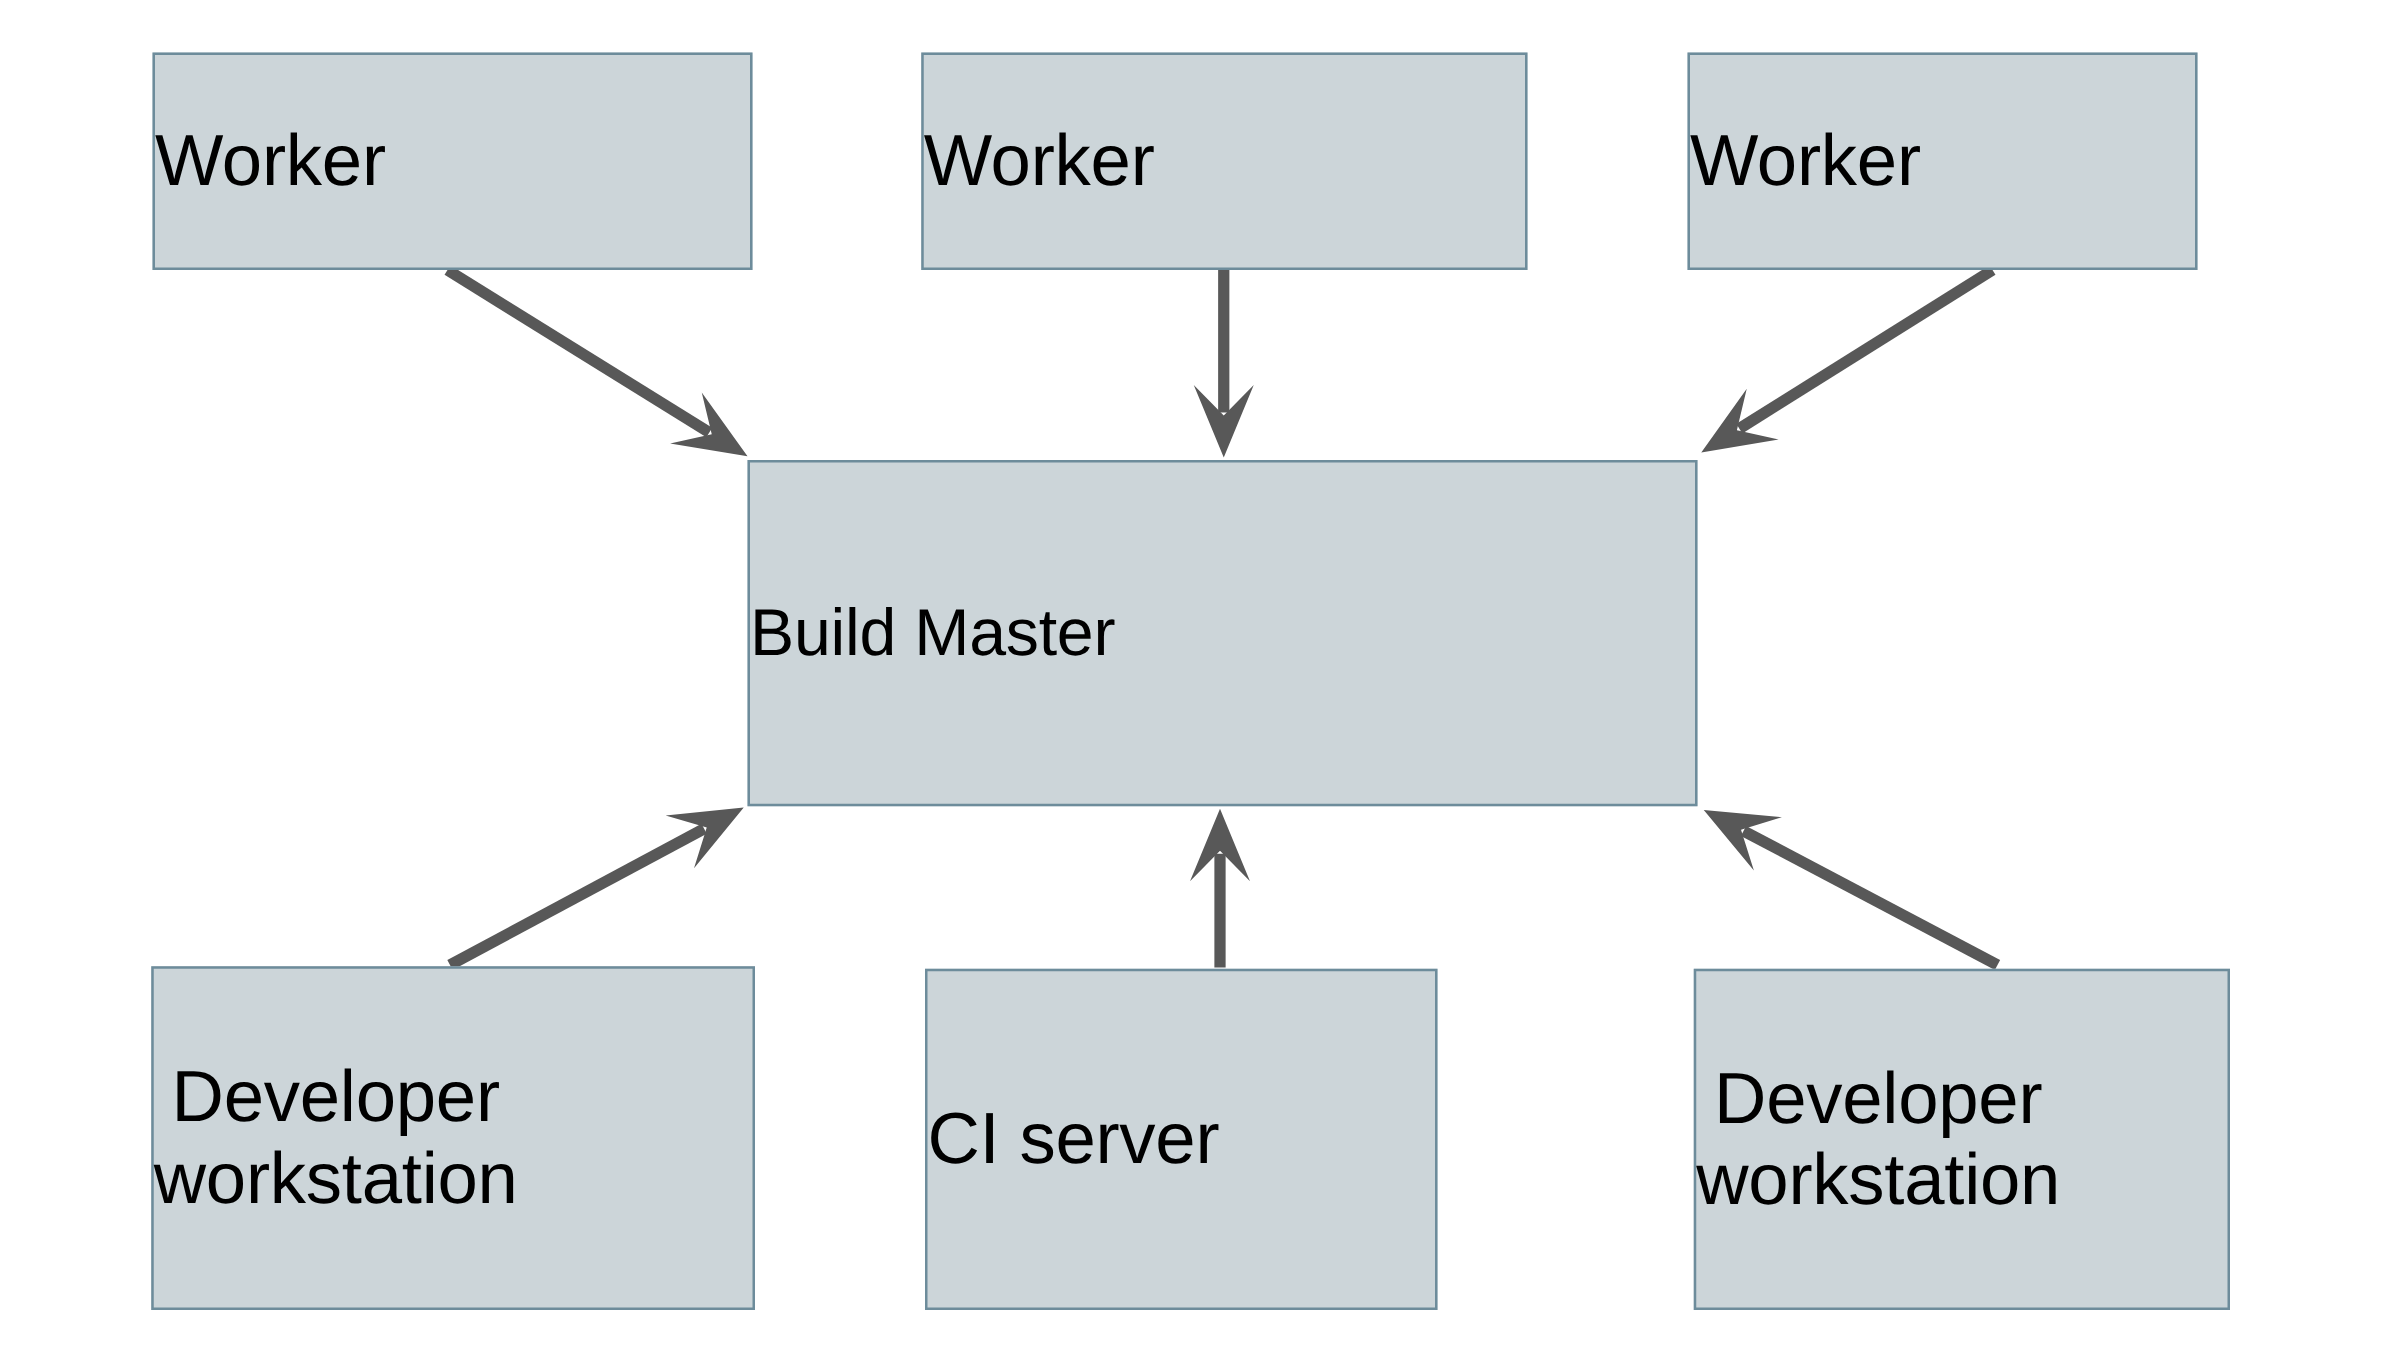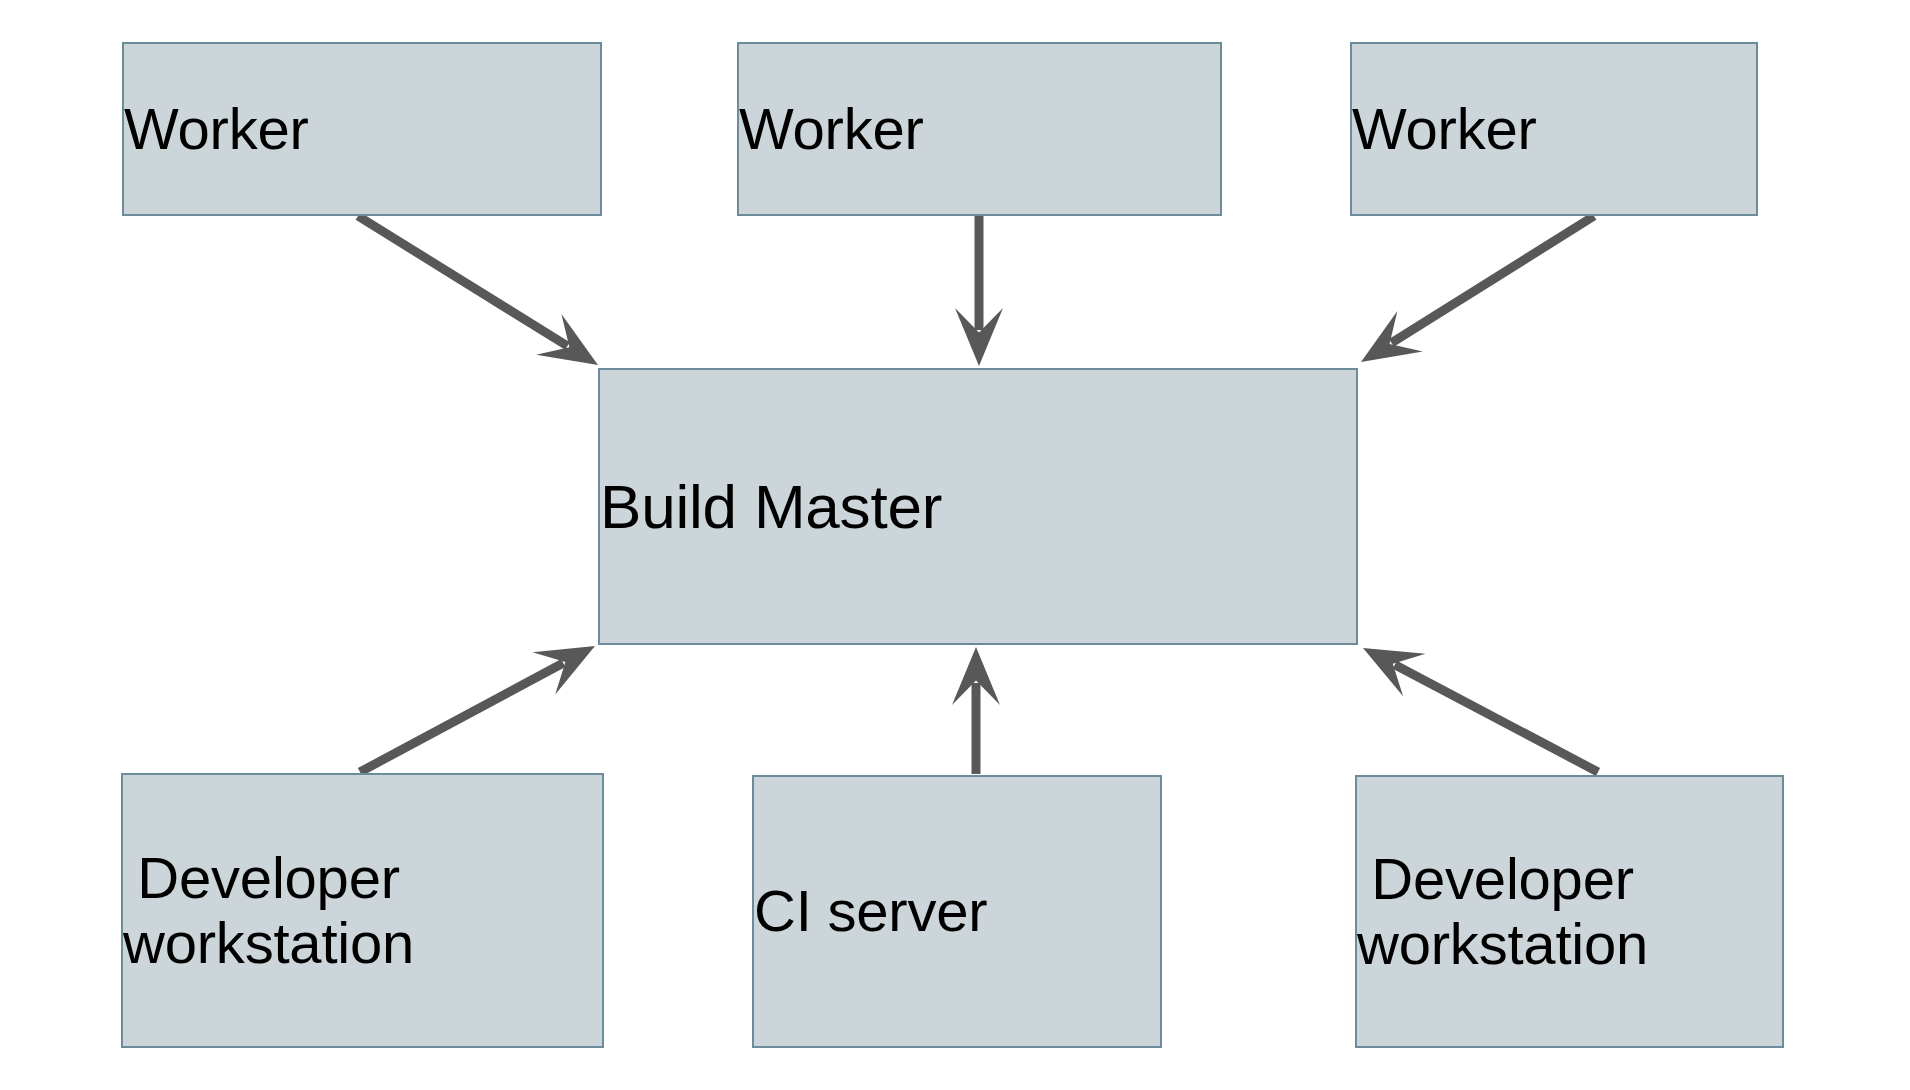--- a/index.html
+++ b/index.html
@@ -70,20 +70,20 @@
       </g>
       <g>
         <line x1="1598" y1="772" x2="1394.8040274107618" y2="664.7816995699338" stroke="#585858" stroke-width="9" stroke-linecap="butt"></line>
         <polygon points="1363.0,648.0 1425.5,653.8 1392.8,663.7 1403.1,696.3" fill="#585858"></polygon>
       </g>
     </svg>
   <div id="node-layer">
       <div class="node" style="left: 122px; top: 42px; width: 480px; height: 174px; background: rgb(204, 213, 217); border-color: rgb(109, 140, 155); border-width: 2px; color: rgb(0, 0, 0); font-size: 58px;"><span>Worker</span></div>
       <div class="node" style="left: 737px; top: 42px; width: 485px; height: 174px; background: rgb(204, 213, 217); border-color: rgb(109, 140, 155); border-width: 2px; color: rgb(0, 0, 0); font-size: 58px;"><span>Worker</span></div>
       <div class="node" style="left: 1350px; top: 42px; width: 408px; height: 174px; background: rgb(204, 213, 217); border-color: rgb(109, 140, 155); border-width: 2px; color: rgb(0, 0, 0); font-size: 58px;"><span>Worker</span></div>
-      <div class="node" style="left: 598px; top: 368px; width: 760px; height: 277px; background: rgb(204, 213, 217); border-color: rgb(109, 140, 155); border-width: 2px; color: rgb(0, 0, 0); font-size: 62px;"><span>Build Master</span></div>
+      <div class="node" style="left: 598px; top: 368px; width: 760px; height: 277px; background: rgb(204, 213, 217); border-color: rgb(109, 140, 155); border-width: 2px; color: rgb(0, 0, 0); font-size: 53px;"><span>Build Master</span></div>
       <div class="node" style="left: 121px; top: 773px; width: 483px; height: 275px; background: rgb(204, 213, 217); border-color: rgb(109, 140, 155); border-width: 2px; color: rgb(0, 0, 0); font-size: 58px;"><span>Developer
 workstation</span></div>
-      <div class="node" style="left: 740px; top: 775px; width: 410px; height: 273px; background: rgb(204, 213, 217); border-color: rgb(109, 140, 155); border-width: 2px; color: rgb(0, 0, 0); font-size: 58px; margin-left: 12px;"><span>CI server</span></div>
+      <div class="node" style="left: 740px; top: 775px; width: 410px; height: 273px; background: rgb(204, 213, 217); border-color: rgb(109, 140, 155); border-width: 2px; color: rgb(0, 0, 0); font-size: 58px;"><span>CI server</span></div>
       <div class="node" style="left: 1355px; top: 775px; width: 429px; height: 273px; background: rgb(204, 213, 217); border-color: rgb(109, 140, 155); border-width: 2px; color: rgb(0, 0, 0); font-size: 58px;"><span>Developer
 workstation</span></div>
     </div>
 </div>
 
 </body></html>

